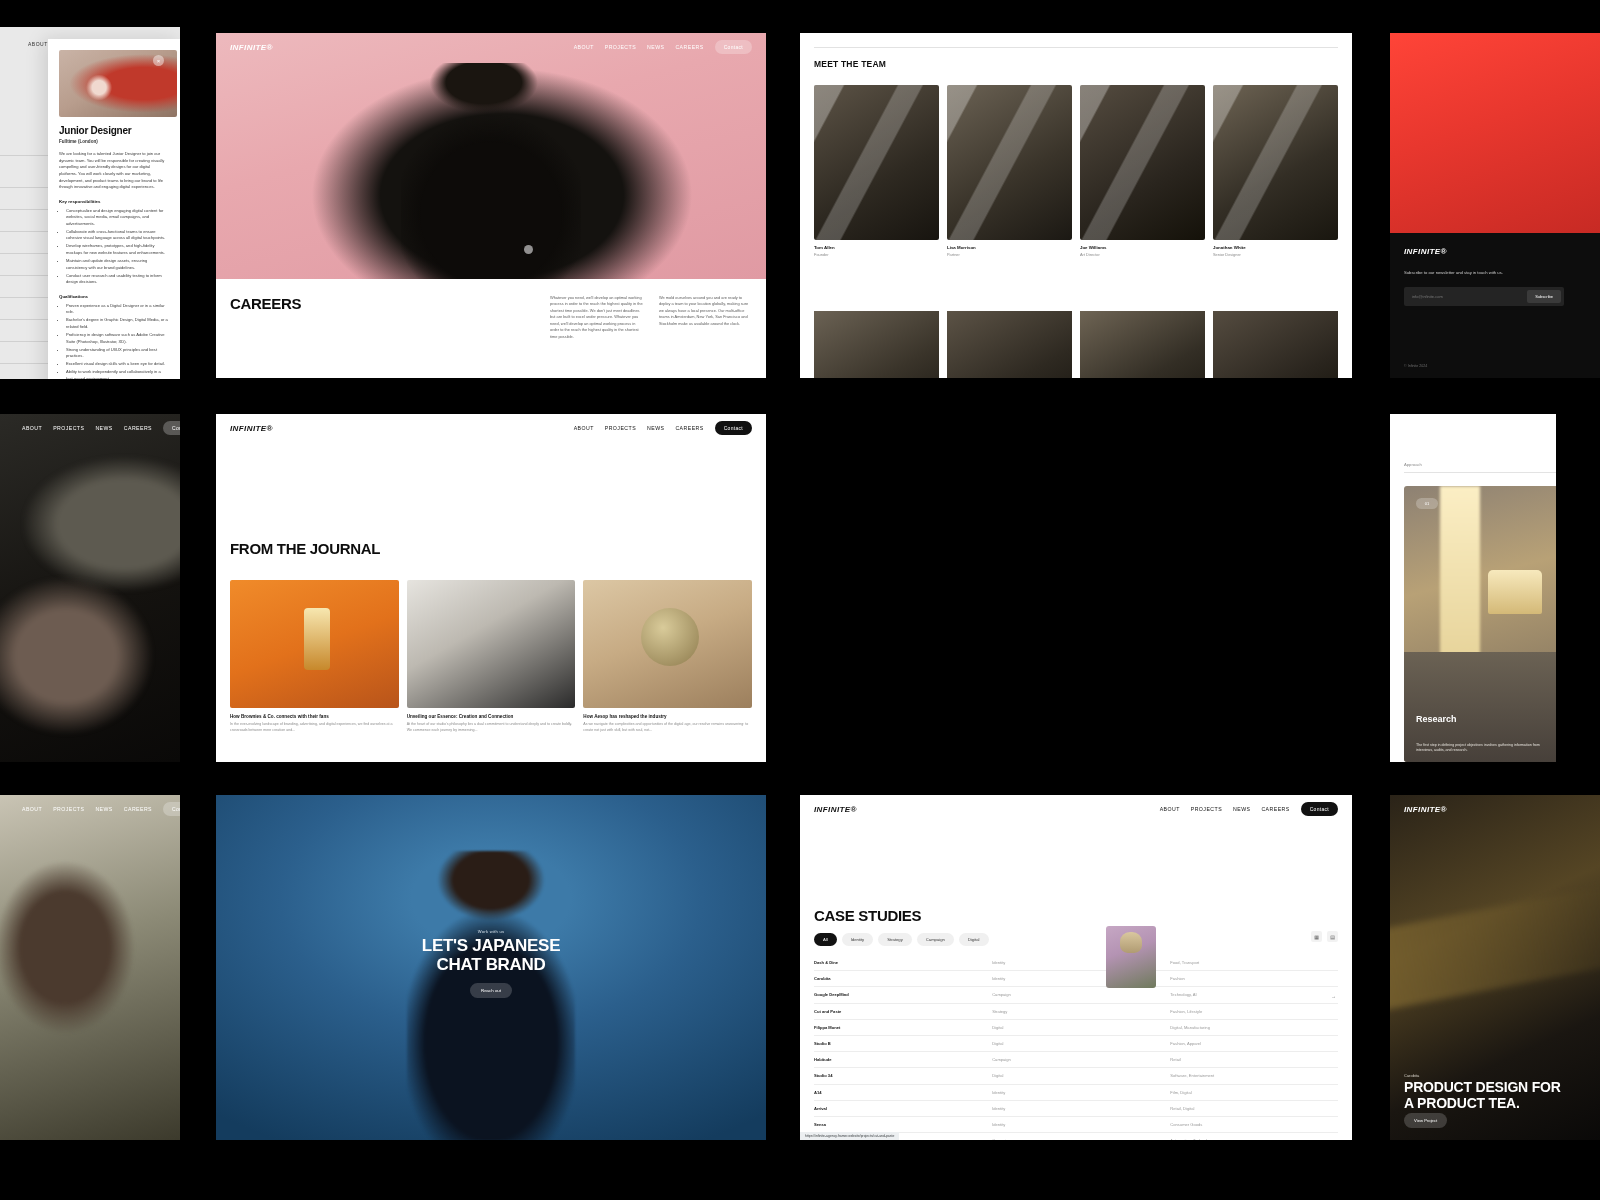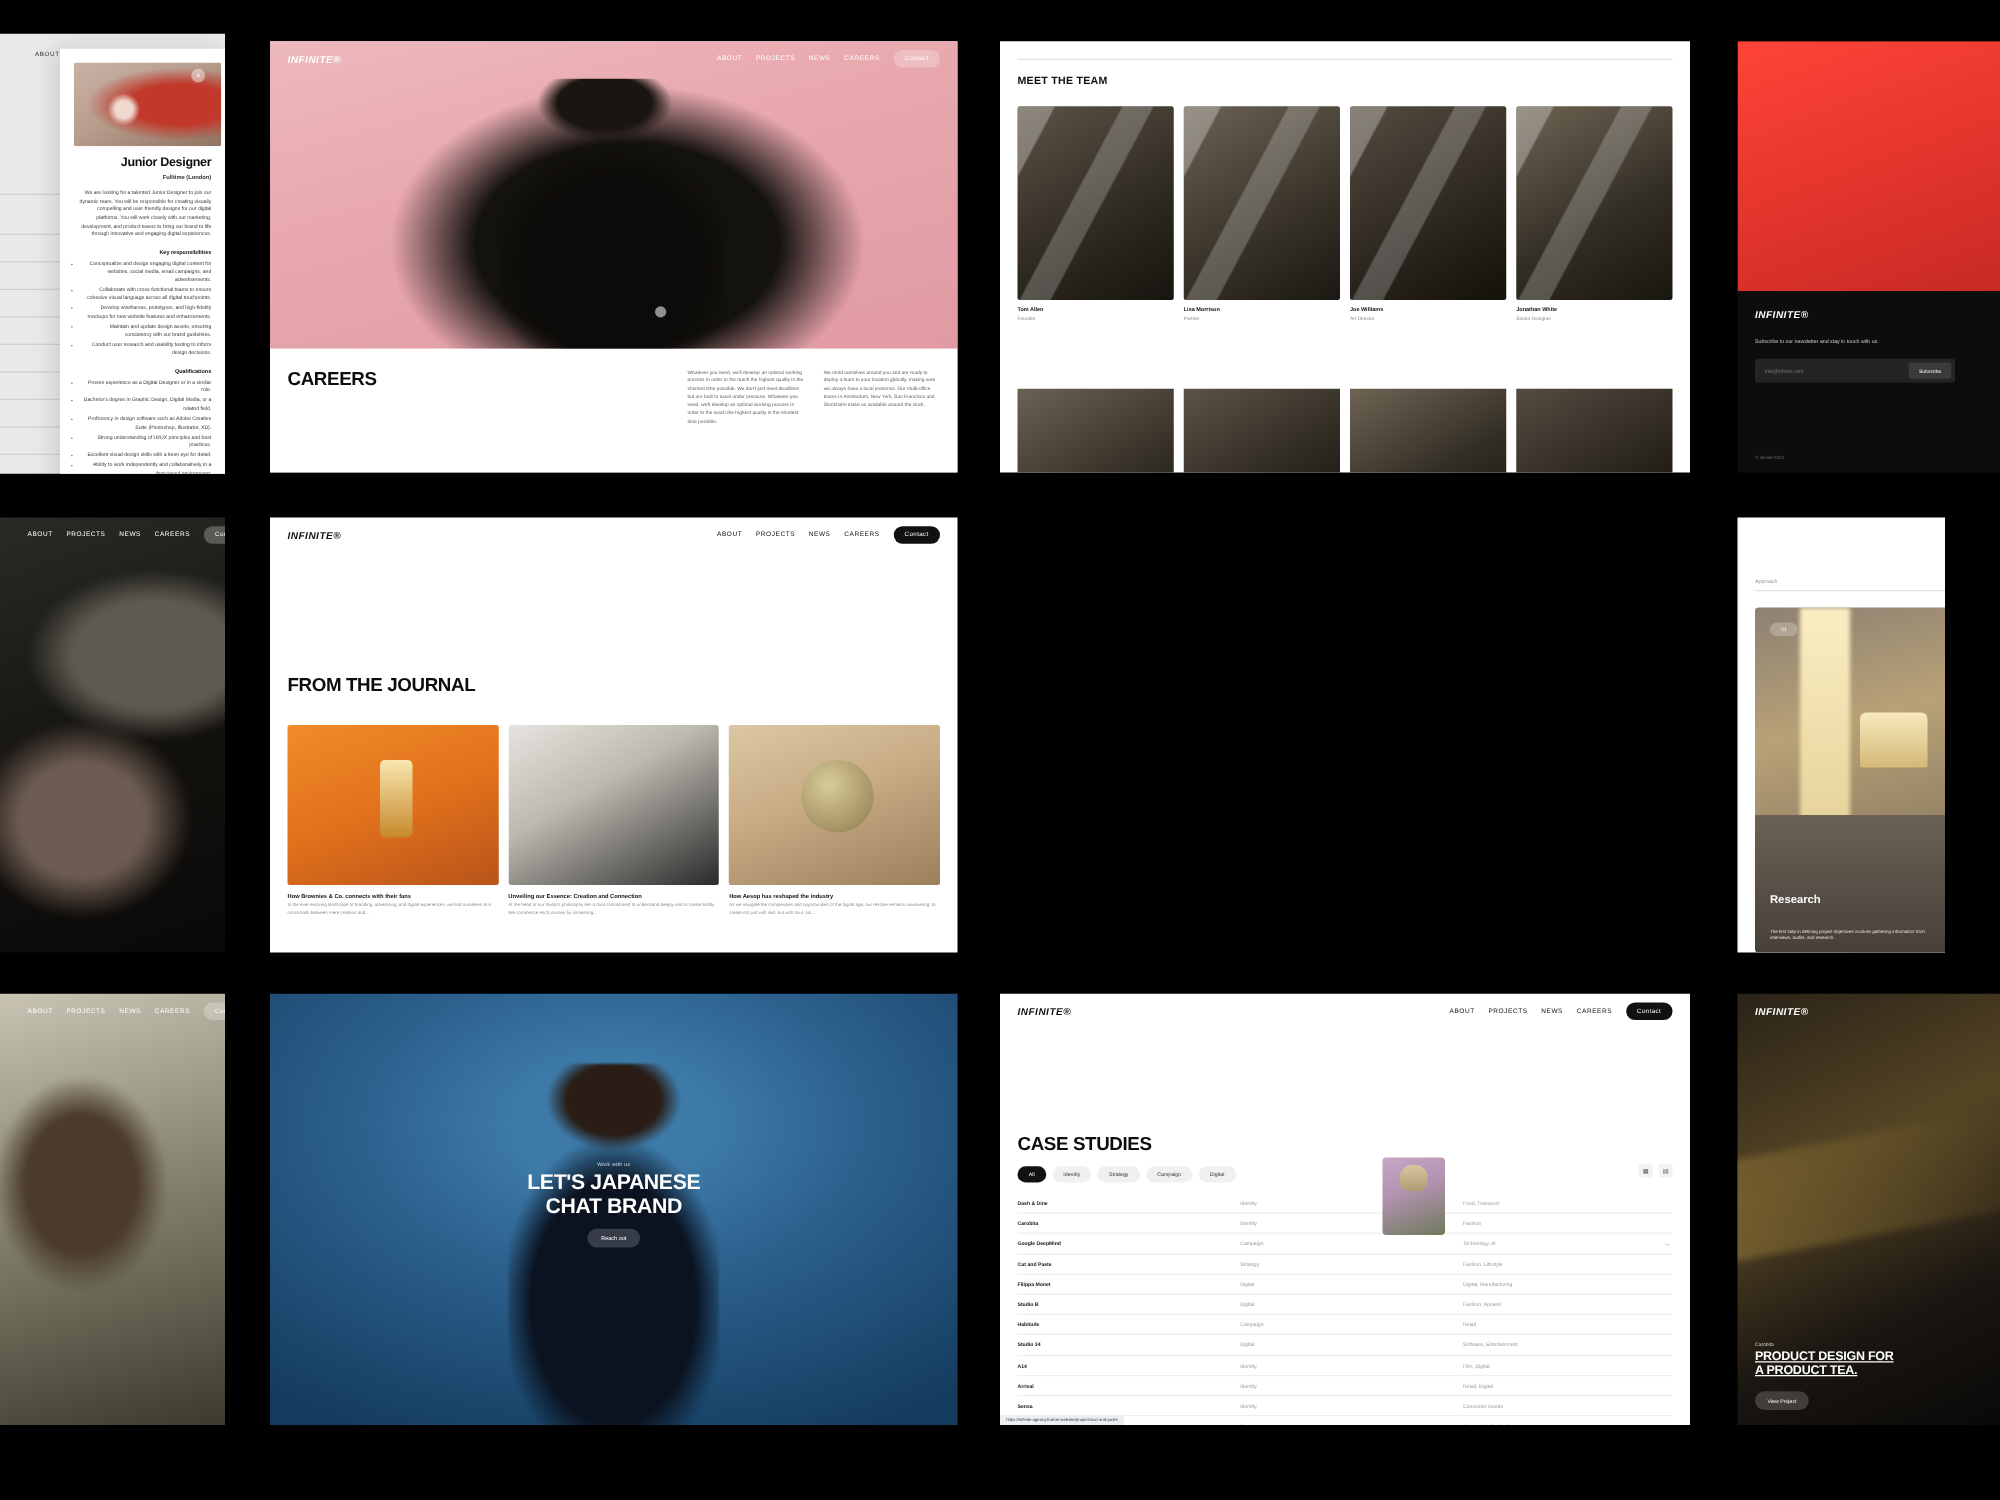--- a/index.html
+++ b/index.html
@@ -24,21 +24,21 @@
   .nav-light .contact-btn { background: rgba(255,255,255,.25); color: #fff; }
   .nav-dark .logo, .nav-dark .navlinks a { color: #111; }
   .nav-dark .contact-btn { background: #111; color: #fff; }
 
   
   #p1 { left: 0; top: 27px; width: 180px; height: 352px; background: #e9e9e9; }
   #p1 .rows { position: absolute; inset: 0; }
   #p1 .rows i { position: absolute; left: 0; right: 0; height: 1px; background: #d0d0d0; display:block; }
   #p1 .about { position: absolute; left: 28px; top: 14px; font-size: 5px; letter-spacing: .5px; color: #333; }
   .modal { position: absolute; left: 48px; top: 12px; width: 132px; height: 440px;
-           background: #fff; box-shadow: -4px 0 18px rgba(0,0,0,.13); padding: 11px 11px 0 11px; text-align: right; }
+           background: #fff; box-shadow: -4px 0 18px rgba(0,0,0,.13); padding: 11px 11px 0 11px; }
   .modal .hero { width: 118px; height: 67px; border-radius: 2px;
     background:
       radial-gradient(circle at 34% 56%, #f0d9cf 0 7px, rgba(240,217,207,0) 13px),
       radial-gradient(ellipse at 72% 50%, #c0392b 0 34%, rgba(192,57,43,0) 62%),
       linear-gradient(150deg, #c9b3a6 0%, #b89d8d 45%, #8f7464 100%);
   }
   .modal .close { position: absolute; right: 16px; top: 16px; width: 11px; height: 11px;
     border-radius: 50%; background: rgba(255,255,255,.45); color: #fff; font-size: 6px;
     display: flex; align-items: center; justify-content: center; }
   .modal h2 { font-size: 10px; margin-top: 8px; letter-spacing: -.25px; color: #0e0e0e; }
@@ -208,22 +208,22 @@
   #p11 .statusbar { position: absolute; left: 0; bottom: 0; background: #eceff1;
     font-size: 3.4px; color: #3c4043; padding: 2px 5px; white-space: nowrap; }
 
   
   #p12 { left: 1390px; top: 795px; width: 210px; height: 345px;
     background: linear-gradient(155deg,#2a2318 0%,#554524 38%,#1a1611 72%,#0a0908 100%); }
   #p12 .streak { position: absolute; left: -20px; top: 110px; width: 280px; height: 80px;
     background: linear-gradient(92deg, rgba(122,99,47,.85), rgba(52,42,22,.2));
     transform: rotate(-11deg); filter: blur(3px); }
   #p12 .lbl { position: absolute; left: 14px; top: 278px; font-size: 4px; color: #d7d2c8; }
-  #p12 h1 { position: absolute; left: 14px; top: 285px; font-size: 10px; color: #fff;
-    line-height: 1.14; letter-spacing: -.2px; text-decoration: underline; }
+  #p12 h1 { position: absolute; left: 14px; top: 285px; font-size: 14px; color: #fff;
+    line-height: 1.14; letter-spacing: -.2px; }
   #p12 .vp { position: absolute; left: 14px; bottom: 12px; background: rgba(255,255,255,.18);
     color: #fff; font-size: 4.2px; padding: 5px 10px; border-radius: 8px; }
 </style>
 </head>
 <body>
 
 <div class="canvas">
 
   <div class="panel" id="p1">
     <div class="rows">

